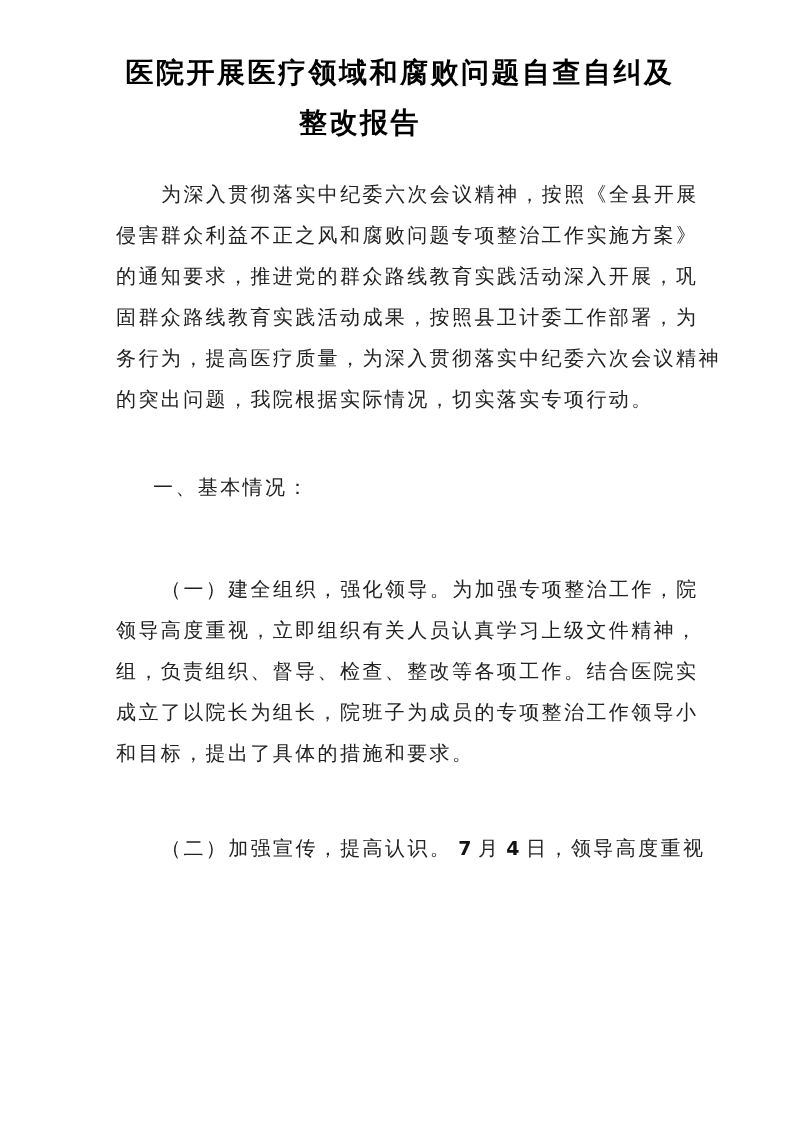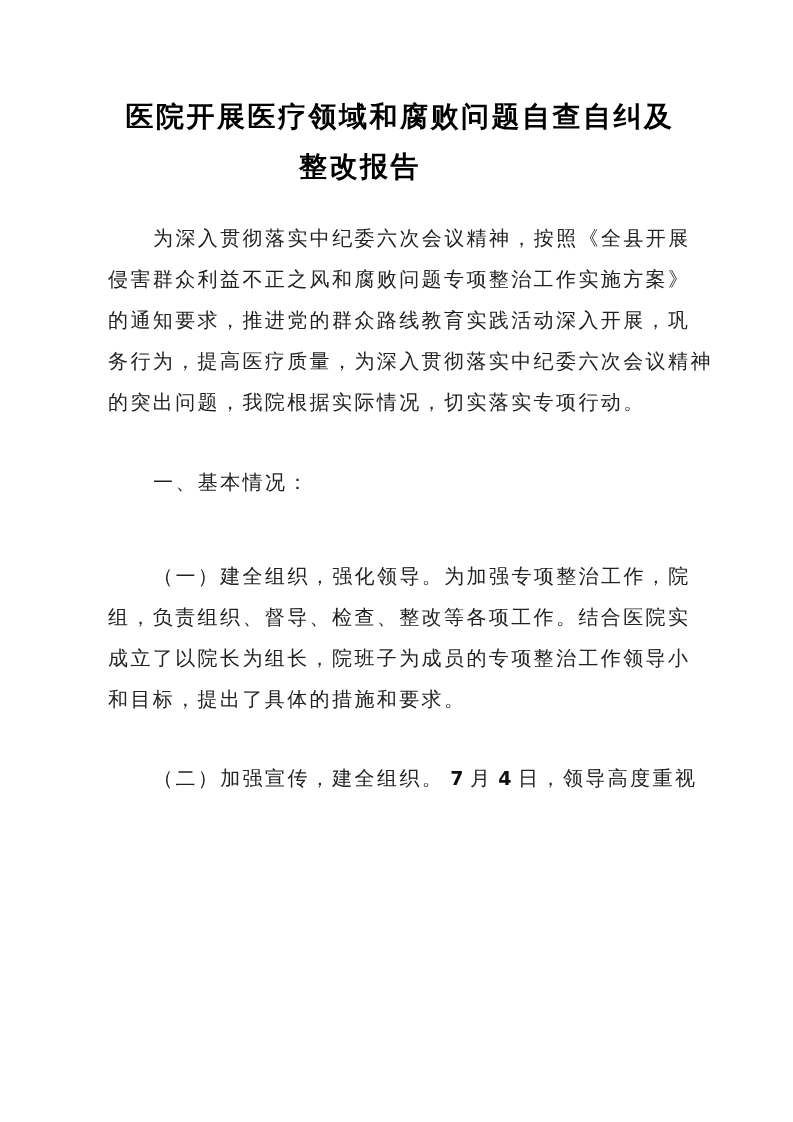--- a/index.html
+++ b/index.html
@@ -8,35 +8,35 @@
     background: #ffffff;
     font-family: "DejaVu Serif", serif;
     color: #222222;
   }
   .page {
     position: relative;
     width: 793px; height: 1122px;
     overflow: hidden;
     background: #ffffff;
   }
-  .content { padding: 92px 101px 0 108px; }
+  .content { padding: 48px 101px 0 108px; }
 
   .title {
     font-weight: 700;
     color: #000000;
     font-size: 28px;
     line-height: 50px;
     letter-spacing: 2.5px;
     text-align: center;
     margin: 0 0 26px 0;
   }
   .title .t-line { white-space: nowrap; }
   .title .t-line2 { margin-right: 80px; }
 
-  .para { margin: 0; }
+  .para { margin: 8px; }
   .line {
     font-size: 20px;
     line-height: 41px;
     letter-spacing: 2.4px;
     white-space: nowrap;
   }
   .first { text-indent: 45px; }
 
   .sp-after-intro   { height: 39px; }
   .sp-after-heading { height: 53px; }
@@ -59,39 +59,41 @@
 
     <h1 class="title">
       <div class="t-line">医院开展医疗领域和腐败问题自查自纠及</div>
       <div class="t-line t-line2">整改报告</div>
     </h1>
 
     <div class="para">
       <div class="line first">为深入贯彻落实中纪委六次会议精神，按照《全县开展</div>
       <div class="line">侵害群众利益不正之风和腐败问题专项整治工作实施方案》</div>
       <div class="line">的通知要求，推进党的群众路线教育实践活动深入开展，巩</div>
+      <div class="line">固群众路线教育实践活动成果，按照县卫计委工作部署，为</div>
       <div class="line">务行为，提高医疗质量，为深入贯彻落实中纪委六次会议精神</div>
       <div class="line">的突出问题，我院根据实际情况，切实落实专项行动。</div>
     </div>
 
     <div class="sp-after-intro"></div>
 
     <div class="line first">一、基本情况：</div>
 
     <div class="sp-after-heading"></div>
 
     <div class="para">
       <div class="line first">（一）建全组织，强化领导。为加强专项整治工作，院</div>
+      <div class="line">领导高度重视，立即组织有关人员认真学习上级文件精神，</div>
       <div class="line">组，负责组织、督导、检查、整改等各项工作。结合医院实</div>
       <div class="line">成立了以院长为组长，院班子为成员的专项整治工作领导小</div>
       <div class="line">和目标，提出了具体的措施和要求。</div>
     </div>
 
     <div class="sp-after-item1"></div>
 
     <div class="para">
       <div class="line first">
-        <span>（二）加强宣传，建全组织。</span><span class="num">7</span><span>月</span><span class="num">4</span><span>日，领导高度重视</span>
+        <span>（二）加强宣传，提高认识。</span><span class="num">7</span><span>月</span><span class="num">4</span><span>日，领导高度重视</span>
       </div>
     </div>
 
   </div>
 </div>
 
 </body></html>

